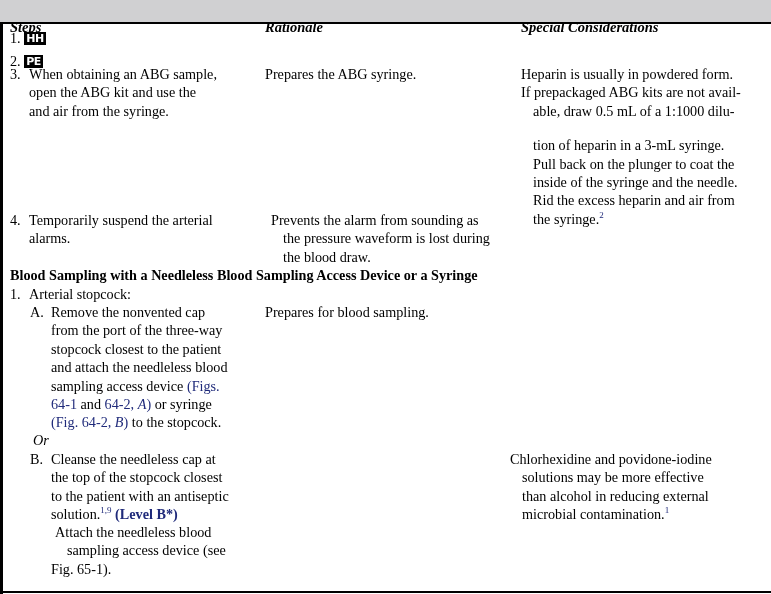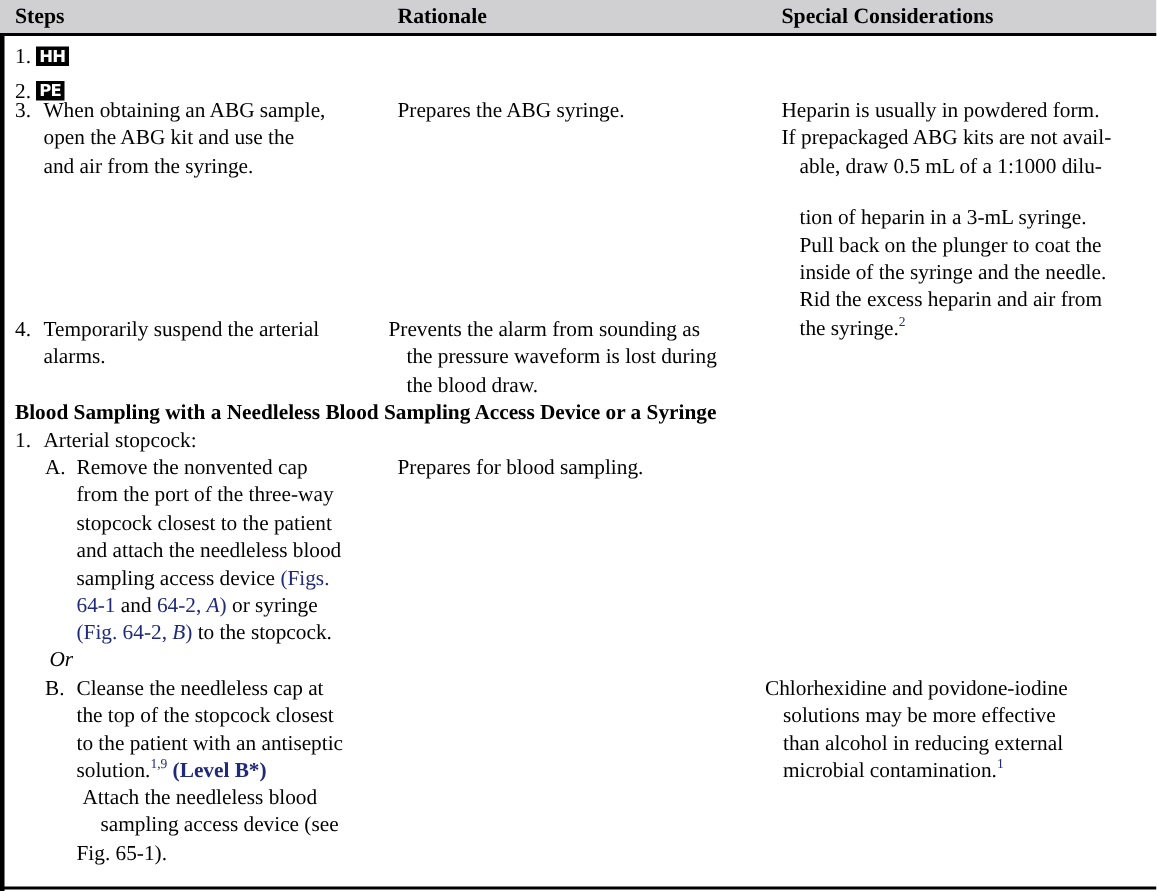--- a/index.html
+++ b/index.html
@@ -8,21 +8,21 @@
     font-family: "Liberation Serif", "DejaVu Serif", serif;
     color: #000; font-size: 14.2px; line-height: 18.4px;
   }
   .page { position: absolute; left: 0; top: 0; width: 771px; height: 594px; }
   .left-border { position: absolute; left: 0; top: 0; width: 3px; height: 594px; background: #000; }
   .header {
     position: absolute; left: 0; top: 0; width: 771px; height: 22px;
     background: #d0d0d2; border-bottom: 2px solid #000;
     font-weight: bold; font-size: 14.5px;
   }
-  .header span { position: absolute; top: 2px; }
+  .header span { position: absolute; top: 18px; font-style: italic; }
   .h-steps { left: 10px; }
   .h-rationale { left: 265px; }
   .h-special { left: 521px; }
 
   .abs { position: absolute; }
   .num { position: absolute; }
   .badge {
     display: inline-block; background: #000; color: #fff;
     font-family: "DejaVu Sans", sans-serif; font-weight: bold;
     font-size: 11px; line-height: 13px; padding: 0 2px; letter-spacing: -0.5px;
@@ -77,21 +77,21 @@
     <p style="padding-left:12px;"><span>the syringe.</span><span class="sup ref">2</span></p>
   </div>
 
   <div class="abs block" style="left:10px; top:211px;">
     <span class="num" style="left:0;">4.</span>
     <div style="position:absolute; left:19px; top:0; width:240px;">
       <p>Temporarily suspend the arterial</p>
       <p>alarms.</p>
     </div>
   </div>
-  <div class="abs block" style="left:259px; top:211px; width:250px;">
+  <div class="abs block" style="left:271px; top:211px; width:250px;">
     <p>Prevents the alarm from sounding as</p>
     <p style="padding-left:12px;">the pressure waveform is lost during</p>
     <p style="padding-left:12px;">the blood draw.</p>
   </div>
 
   <div class="abs section-title" style="left:10px; top:266px;">Blood Sampling with a Needleless Blood Sampling Access Device or a Syringe</div>
 
   <div class="abs" style="left:10px; top:285px;">
     <span class="num" style="left:0;">1.</span>
     <span style="position:absolute; left:19px; white-space:nowrap;">Arterial stopcock:</span>

